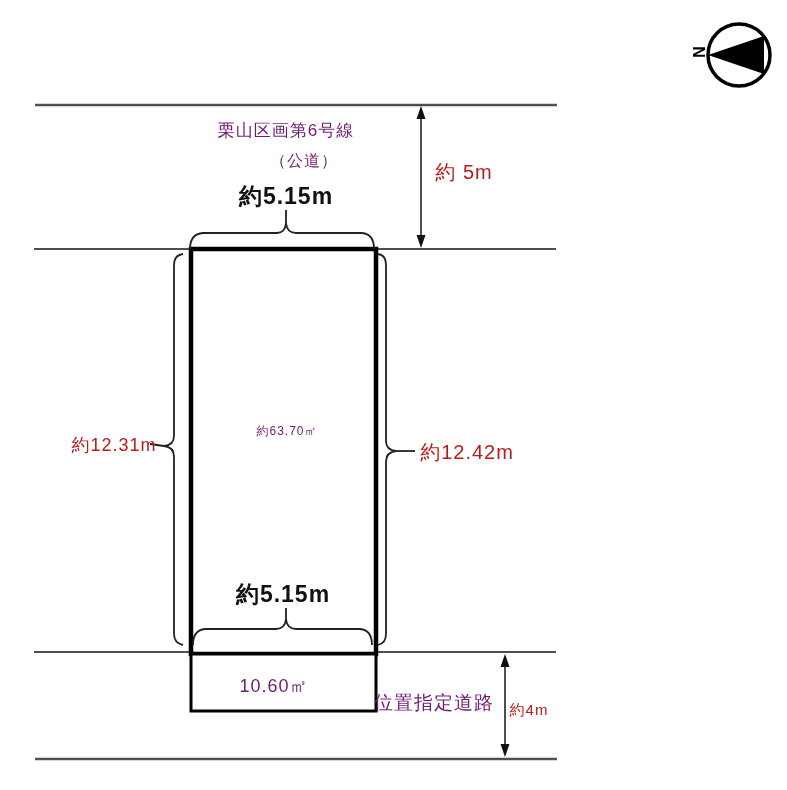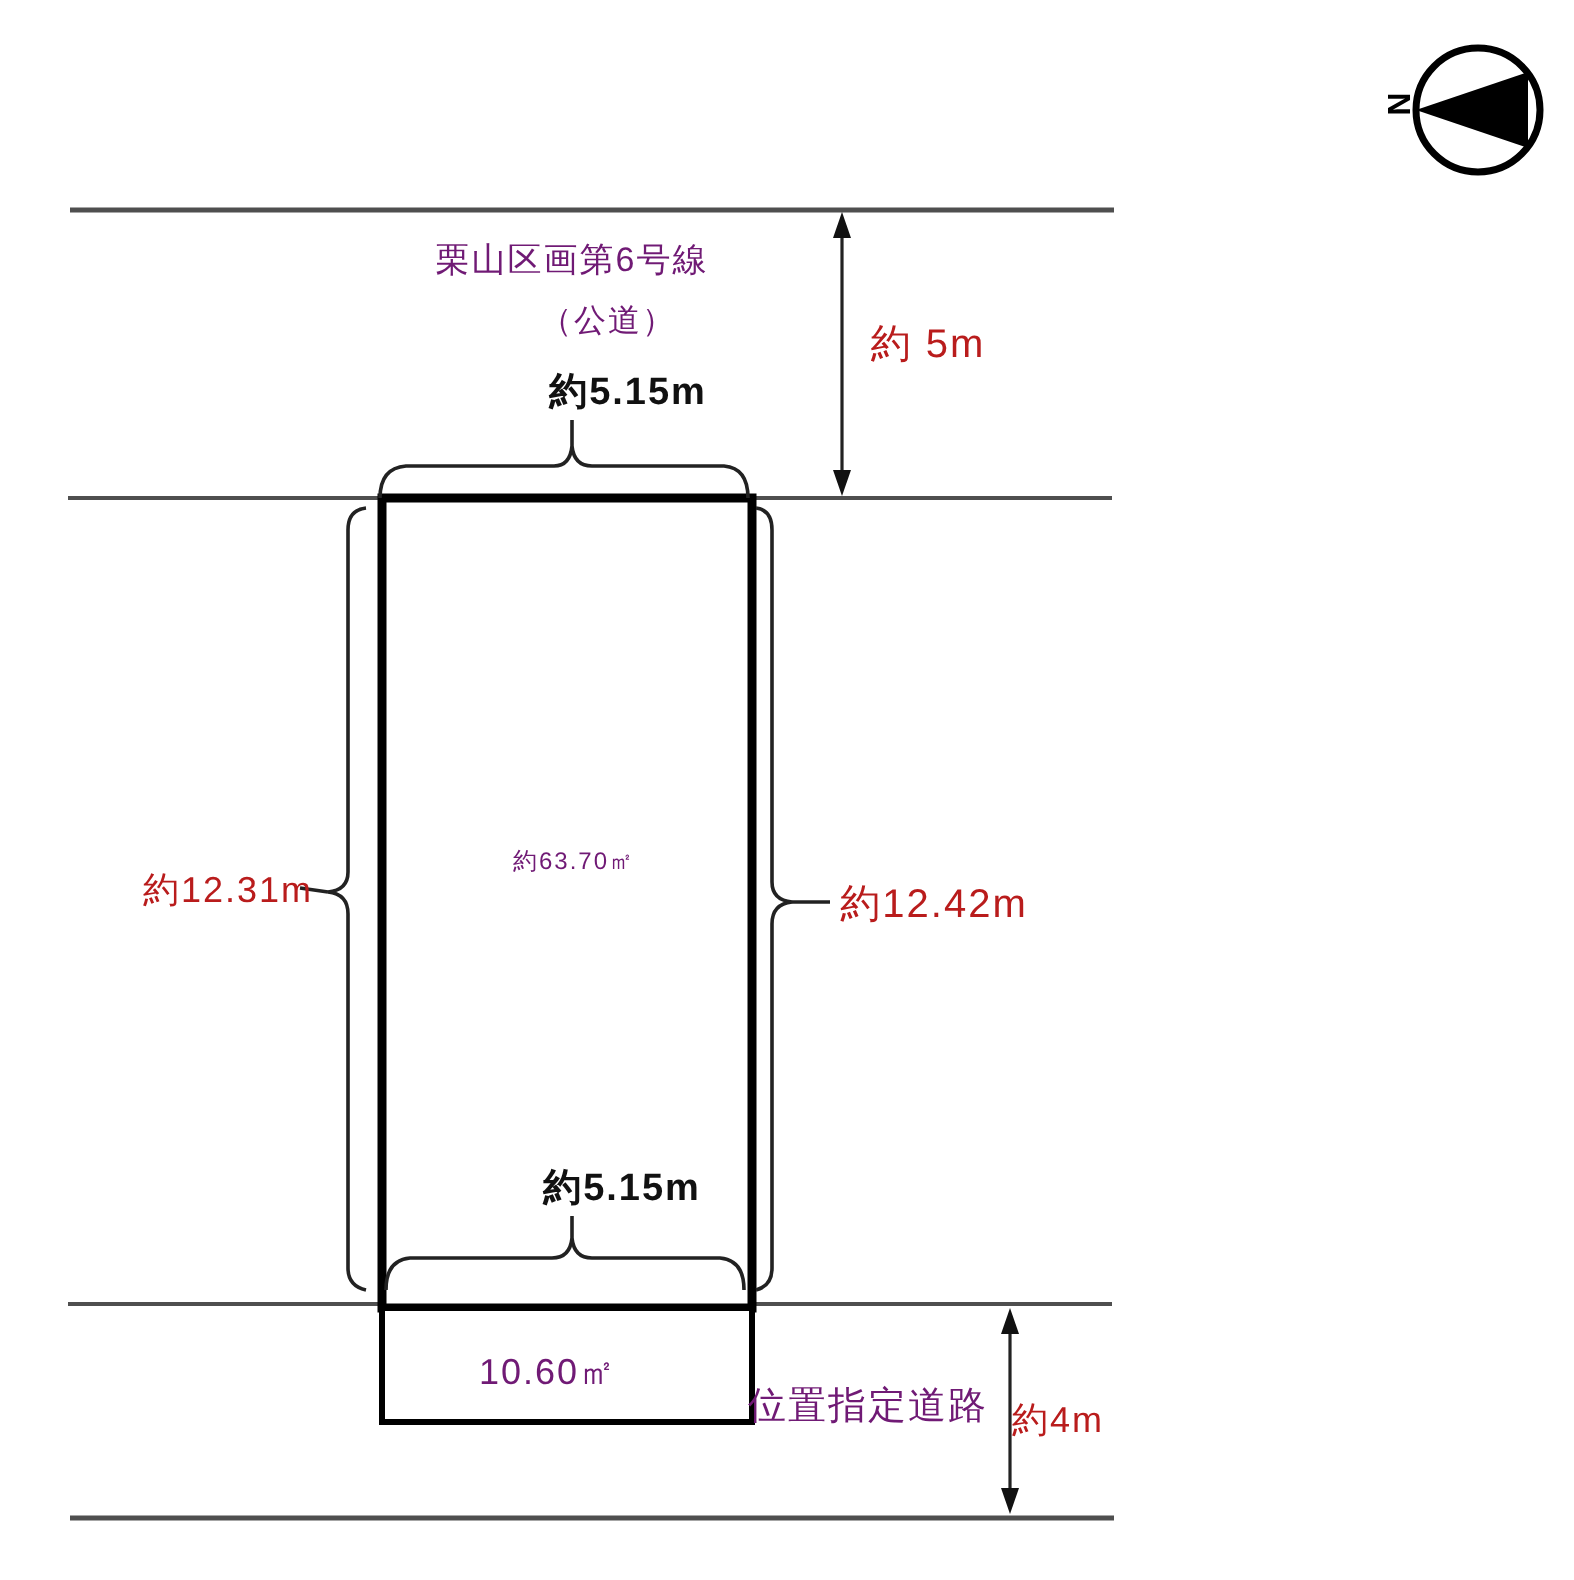--- a/index.html
+++ b/index.html
@@ -12,32 +12,32 @@
   }
   #geometry{position:absolute;left:0;top:0;}
   .lbl{
     position:absolute;
     transform:translate(-50%,-50%);
     white-space:nowrap;
     color:#701a75;
     letter-spacing:1px;
   }
   .lbl.dim{color:#b91c1c;}
-  .lbl.big{font-size:19px;font-weight:600;color:#111111;letter-spacing:1px;margin-left:28px;}
+  .lbl.big{font-size:23px;font-weight:600;color:#111111;letter-spacing:1px;}
   .road-name{left:286px;top:130px;font-size:17px;}
   .road-type{left:284px;top:161px;font-size:16px;margin-left:20px;}
   .top-frontage{left:286px;top:196px;}
   .road-width-top{left:464px;top:172px;font-size:20px;}
   .area{left:287px;top:431px;font-size:12px;}
   .left-side{left:114px;top:445px;font-size:18px;}
   .right-side{left:467px;top:452px;font-size:20px;}
   .bottom-frontage{left:283px;top:594px;}
   .ext-area{left:274px;top:686px;font-size:18px;}
   .road-bottom-name{left:434px;top:703px;font-size:19px;}
-  .road-width-bottom{left:529px;top:710px;font-size:18px;}
+  .road-width-bottom{left:529px;top:710px;font-size:15px;}
   .compass-n{
     left:698px;top:52px;
     font-size:16px;font-weight:bold;color:#000;
     transform:translate(-50%,-50%) rotate(90deg);
     letter-spacing:0;
   }
 </style>
 </head>
 <body>
 

